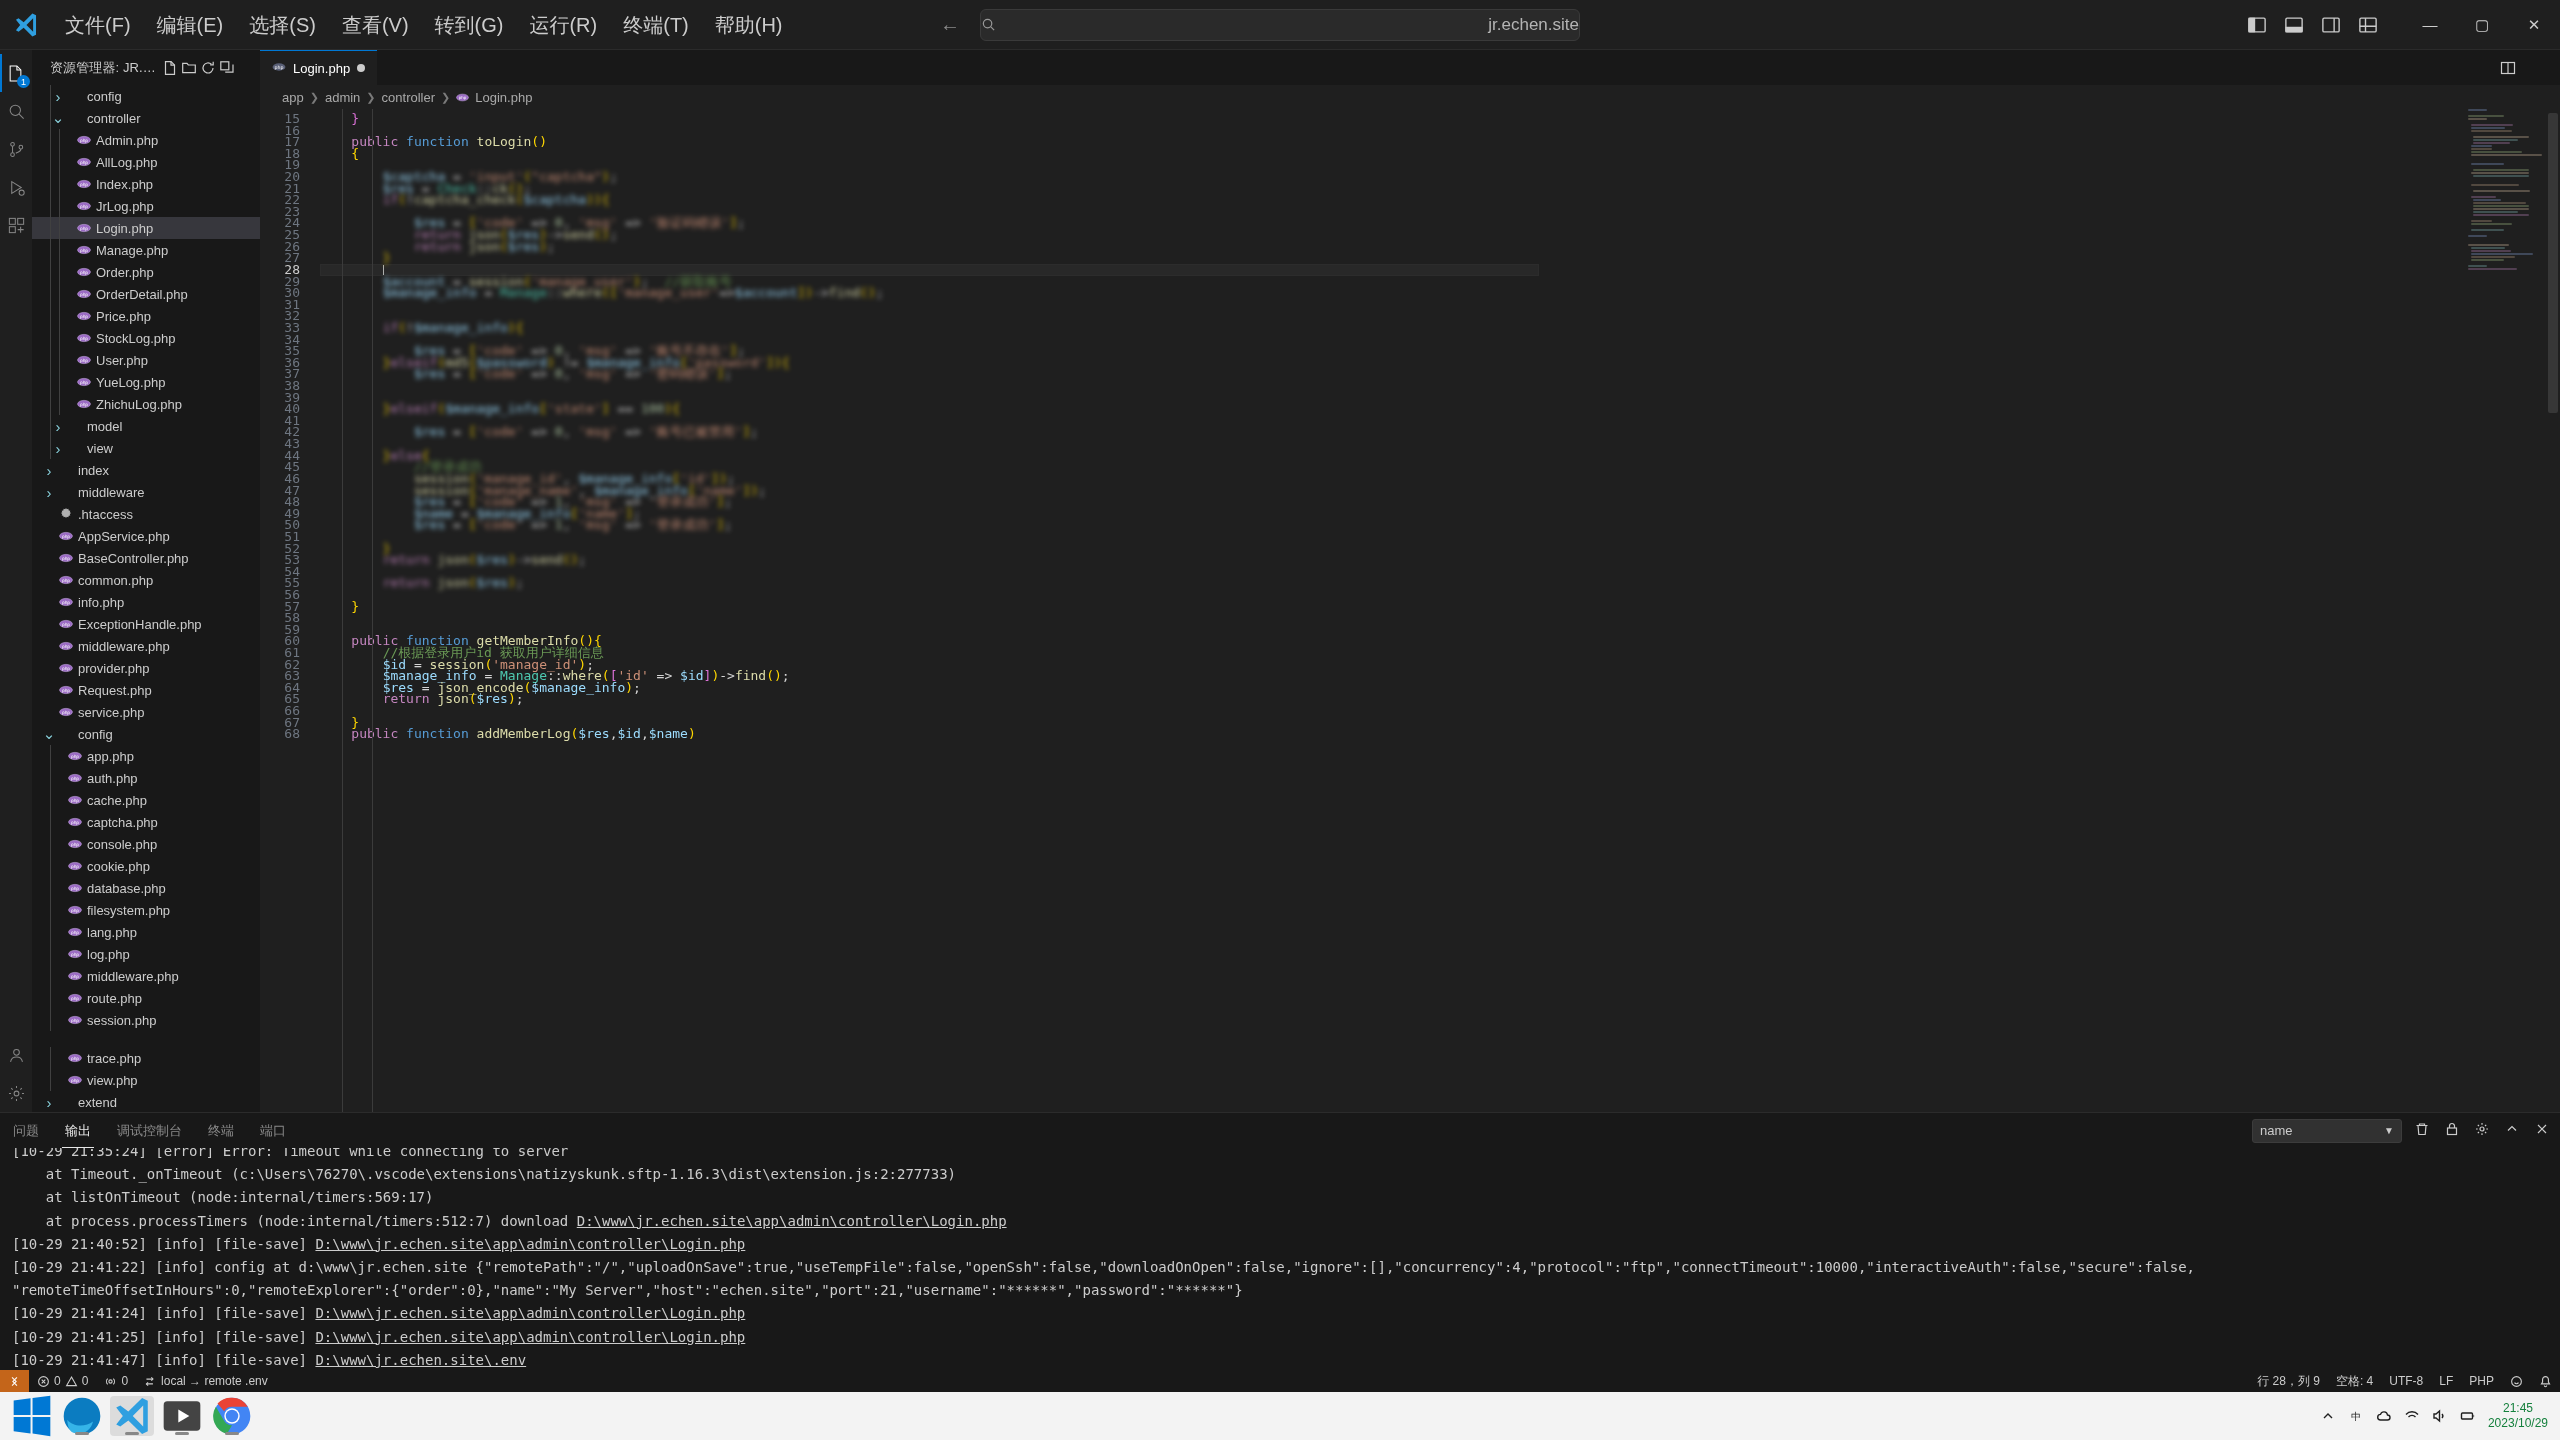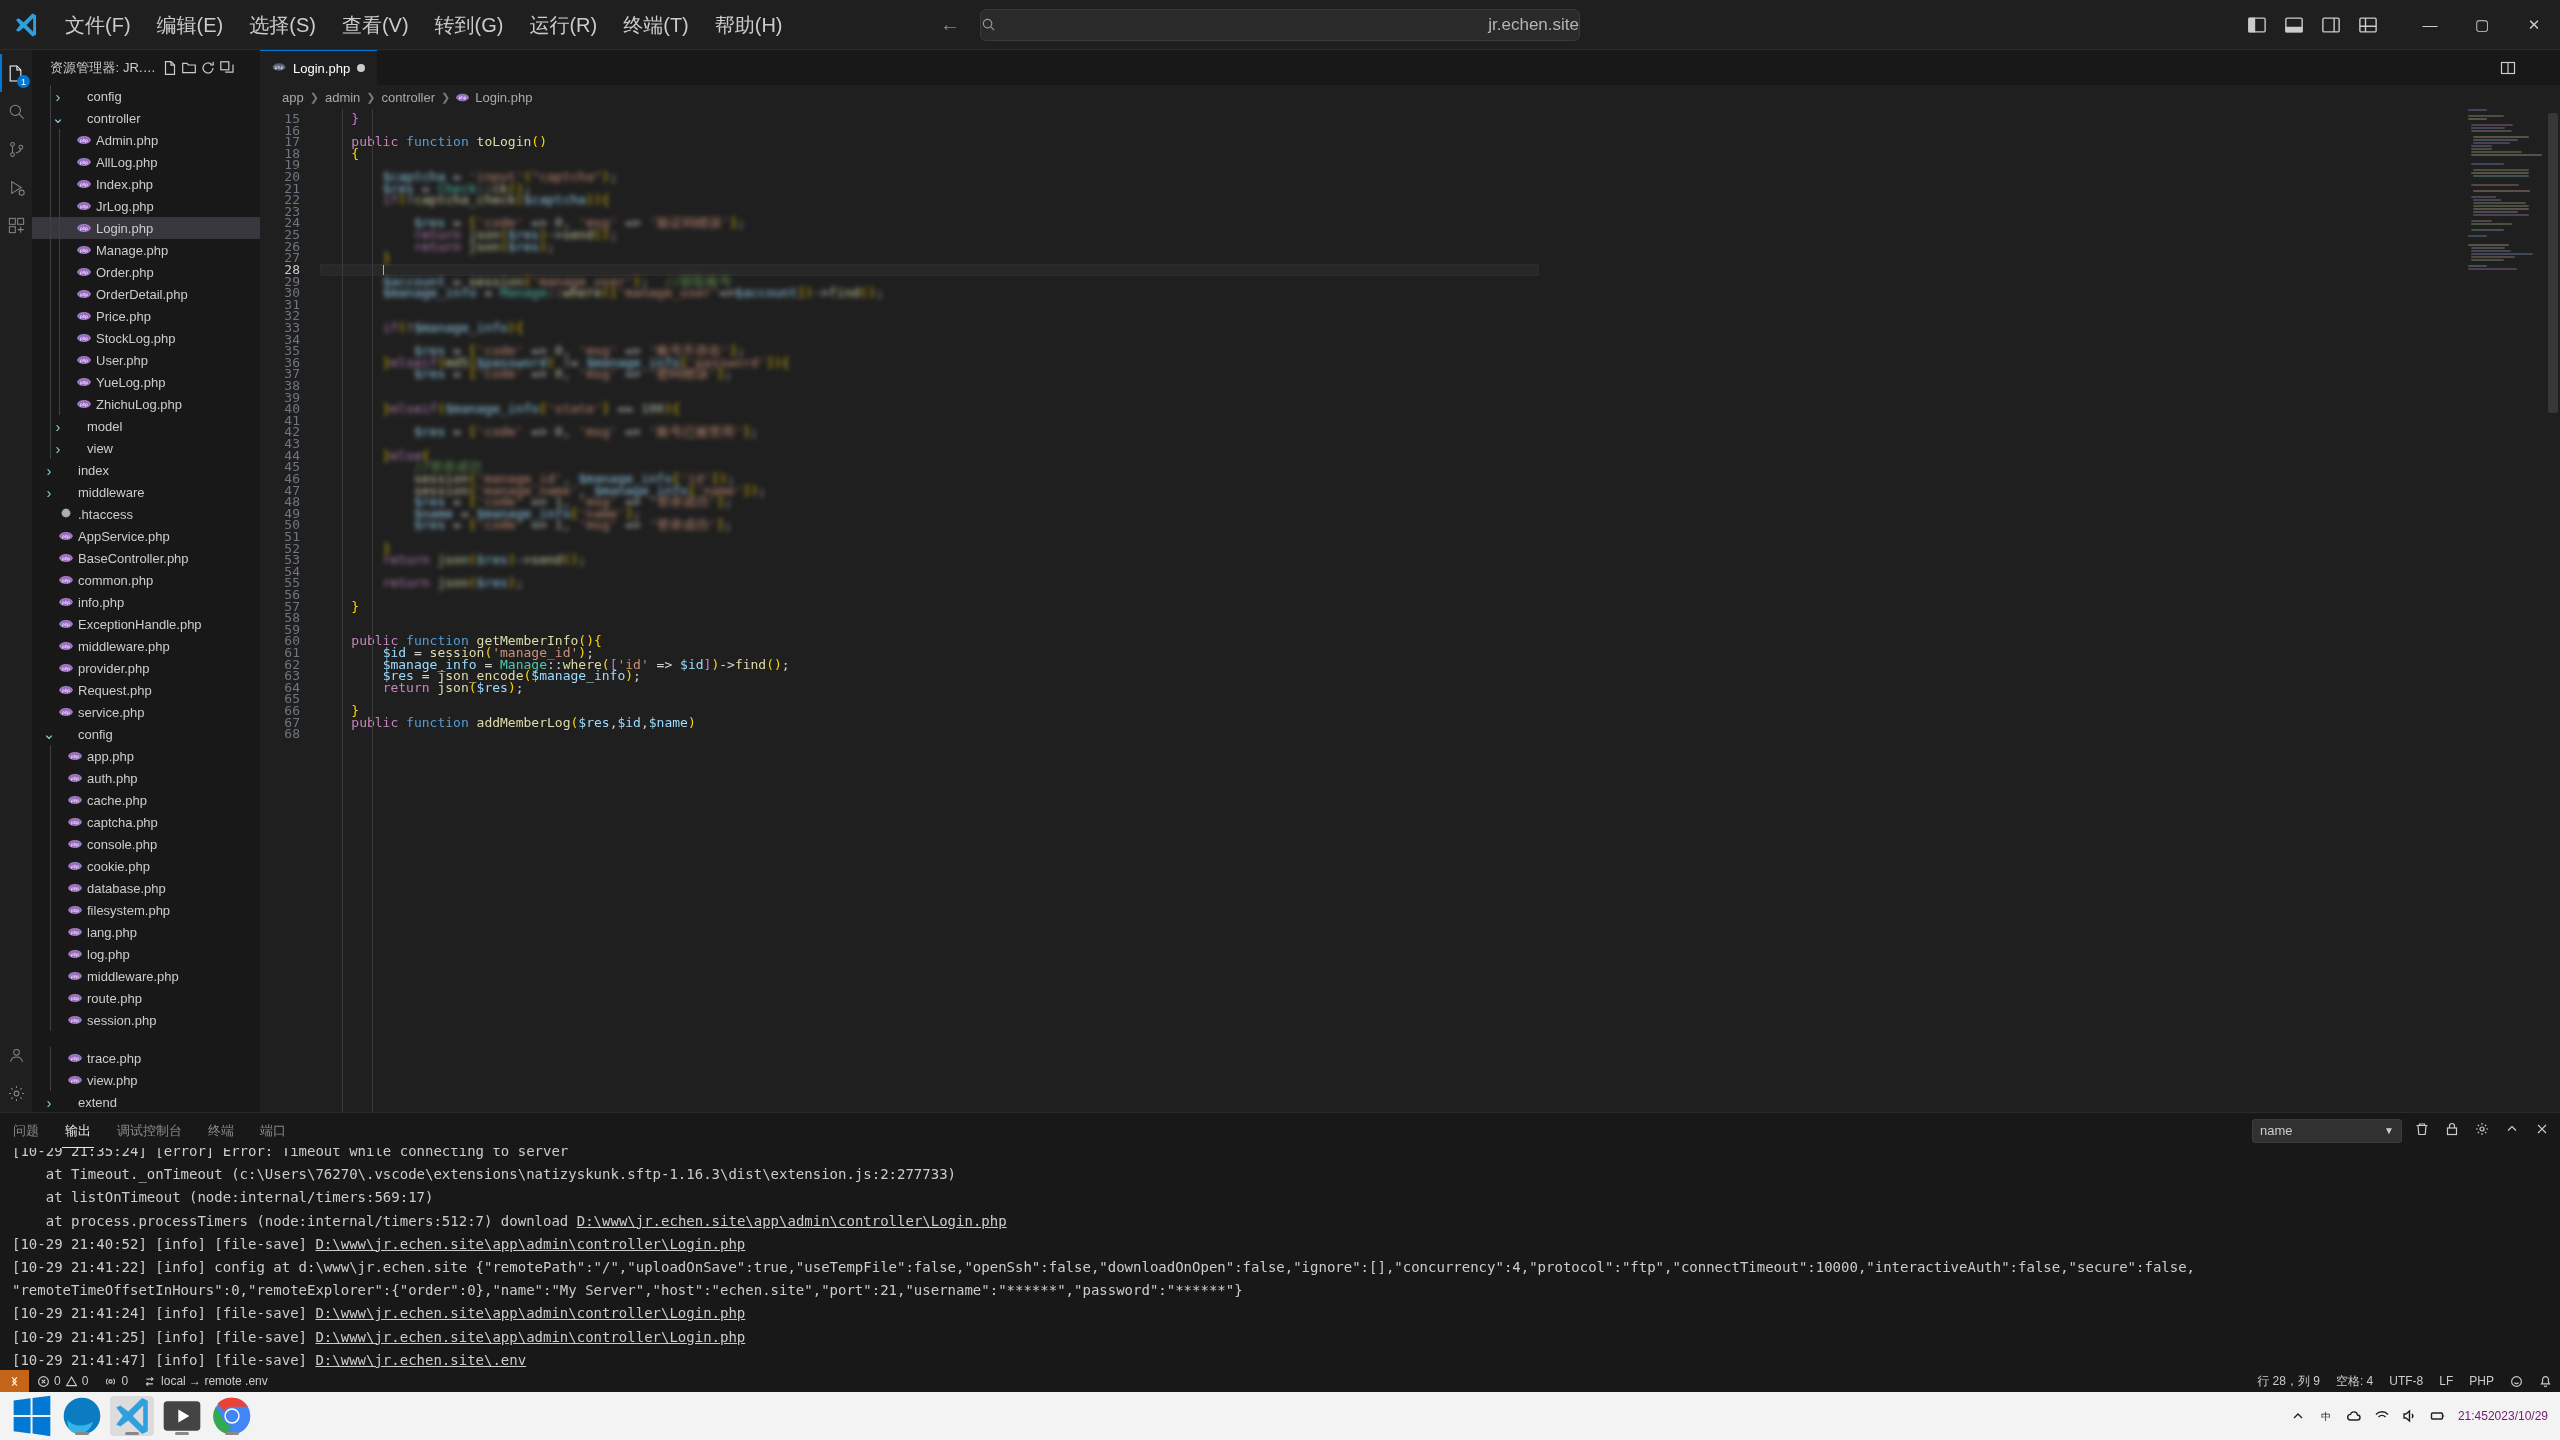--- a/index.html
+++ b/index.html
@@ -201,22 +201,22 @@
   .tb-app { width: 44px; height: 40px; display: flex; align-items: center; justify-content: center;
             position: relative; cursor: pointer; border-radius: 4px; }
   .tb-app.active { background: #dcdcdc; }
   .tb-app::after {
     content: ""; position: absolute; bottom: 1px; left: 50%; transform: translateX(-50%);
     width: 14px; height: 3px; border-radius: 2px; background: #888; opacity: 0;
   }
   .tb-app.running::after { opacity: 1; }
   .tray { display: flex; align-items: center; gap: 12px; padding-right: 12px; color: #202020; font-size: 12px; }
   .tray svg { width: 16px; height: 16px; stroke: #202020; fill: none; stroke-width: 1.4; }
-  .clock { display: flex; align-items: center; line-height: 1.25;
-           font-size: 12px; color: #701a75; }
+  .clock { display: flex; flex-direction: column; align-items: center; line-height: 1.25;
+           font-size: 12px; color: #15803d; }
 </style>
 </head>
 <body>
 
 <div id="app">
 
   <div class="titlebar">
     <div class="vscode-logo">
       <svg viewBox="0 0 24 24">
           <path fill="#2f9fe0" d="M17.5 2.2 10 9.6 5.6 6.3 3.4 7.4l3.6 4.6-3.6 4.6 2.2 1.1L10 14.4l7.5 7.4 3.1-1.5V3.7L17.5 2.2zm.6 4.1v11.4L12.4 12l5.7-5.7z"></path>
@@ -1007,20 +1007,21 @@
             <div class="cline blur">&nbsp;</div>
             <div class="cline blur">        <span class="pun">}</span></div>
             <div class="cline blur">        <span class="kw2">return</span> <span class="fn">json</span><span class="pun">(</span><span class="var">$res</span><span class="pun">)</span><span class="op">-&gt;</span><span class="fn">send</span><span class="pun">(</span><span class="pun">)</span><span class="op">;</span></div>
             <div class="cline blur">&nbsp;</div>
             <div class="cline blur">        <span class="kw2">return</span> <span class="fn">json</span><span class="pun">(</span><span class="var">$res</span><span class="pun">)</span><span class="op">;</span></div>
             <div class="cline blur">&nbsp;</div>
             <div class="cline">    <span class="pun">}</span></div>
             <div class="cline">&nbsp;</div>
             <div class="cline">&nbsp;</div>
             <div class="cline">    <span class="kw2">public</span> <span class="kw">function</span> <span class="fn">getMemberInfo</span><span class="pun">(</span><span class="pun">)</span><span class="pun">{</span></div>
+            <div class="cline">        <span class="cmt">//根据登录用户id 获取用户详细信息</span></div>
             <div class="cline">        <span class="var">$id</span> <span class="op">=</span> <span class="fn">session</span><span class="pun">(</span><span class="str">'manage_id'</span><span class="pun">)</span><span class="op">;</span></div>
             <div class="cline">        <span class="var">$manage_info</span> <span class="op">=</span> <span class="typ">Manage</span><span class="op">::</span><span class="fn">where</span><span class="pun">(</span><span class="pun2">[</span><span class="str">'id'</span> <span class="op">=&gt;</span> <span class="var">$id</span><span class="pun2">]</span><span class="pun">)</span><span class="op">-&gt;</span><span class="fn">find</span><span class="pun">(</span><span class="pun">)</span><span class="op">;</span></div>
             <div class="cline">        <span class="var">$res</span> <span class="op">=</span> <span class="fn">json_encode</span><span class="pun">(</span><span class="var">$manage_info</span><span class="pun">)</span><span class="op">;</span></div>
             <div class="cline">        <span class="kw2">return</span> <span class="fn">json</span><span class="pun">(</span><span class="var">$res</span><span class="pun">)</span><span class="op">;</span></div>
             <div class="cline">&nbsp;</div>
             <div class="cline">    <span class="pun">}</span></div>
             <div class="cline">    <span class="kw2">public</span> <span class="kw">function</span> <span class="fn">addMemberLog</span><span class="pun">(</span><span class="var">$res</span><span class="op">,</span><span class="var">$id</span><span class="op">,</span><span class="var">$name</span><span class="pun">)</span></div>
           </div>
         <div class="minimap" id="minimap">
             <div class="mm-line" style="width: 22.25%; margin-left: 7.2%; background: rgb(90, 106, 138);"></div>

